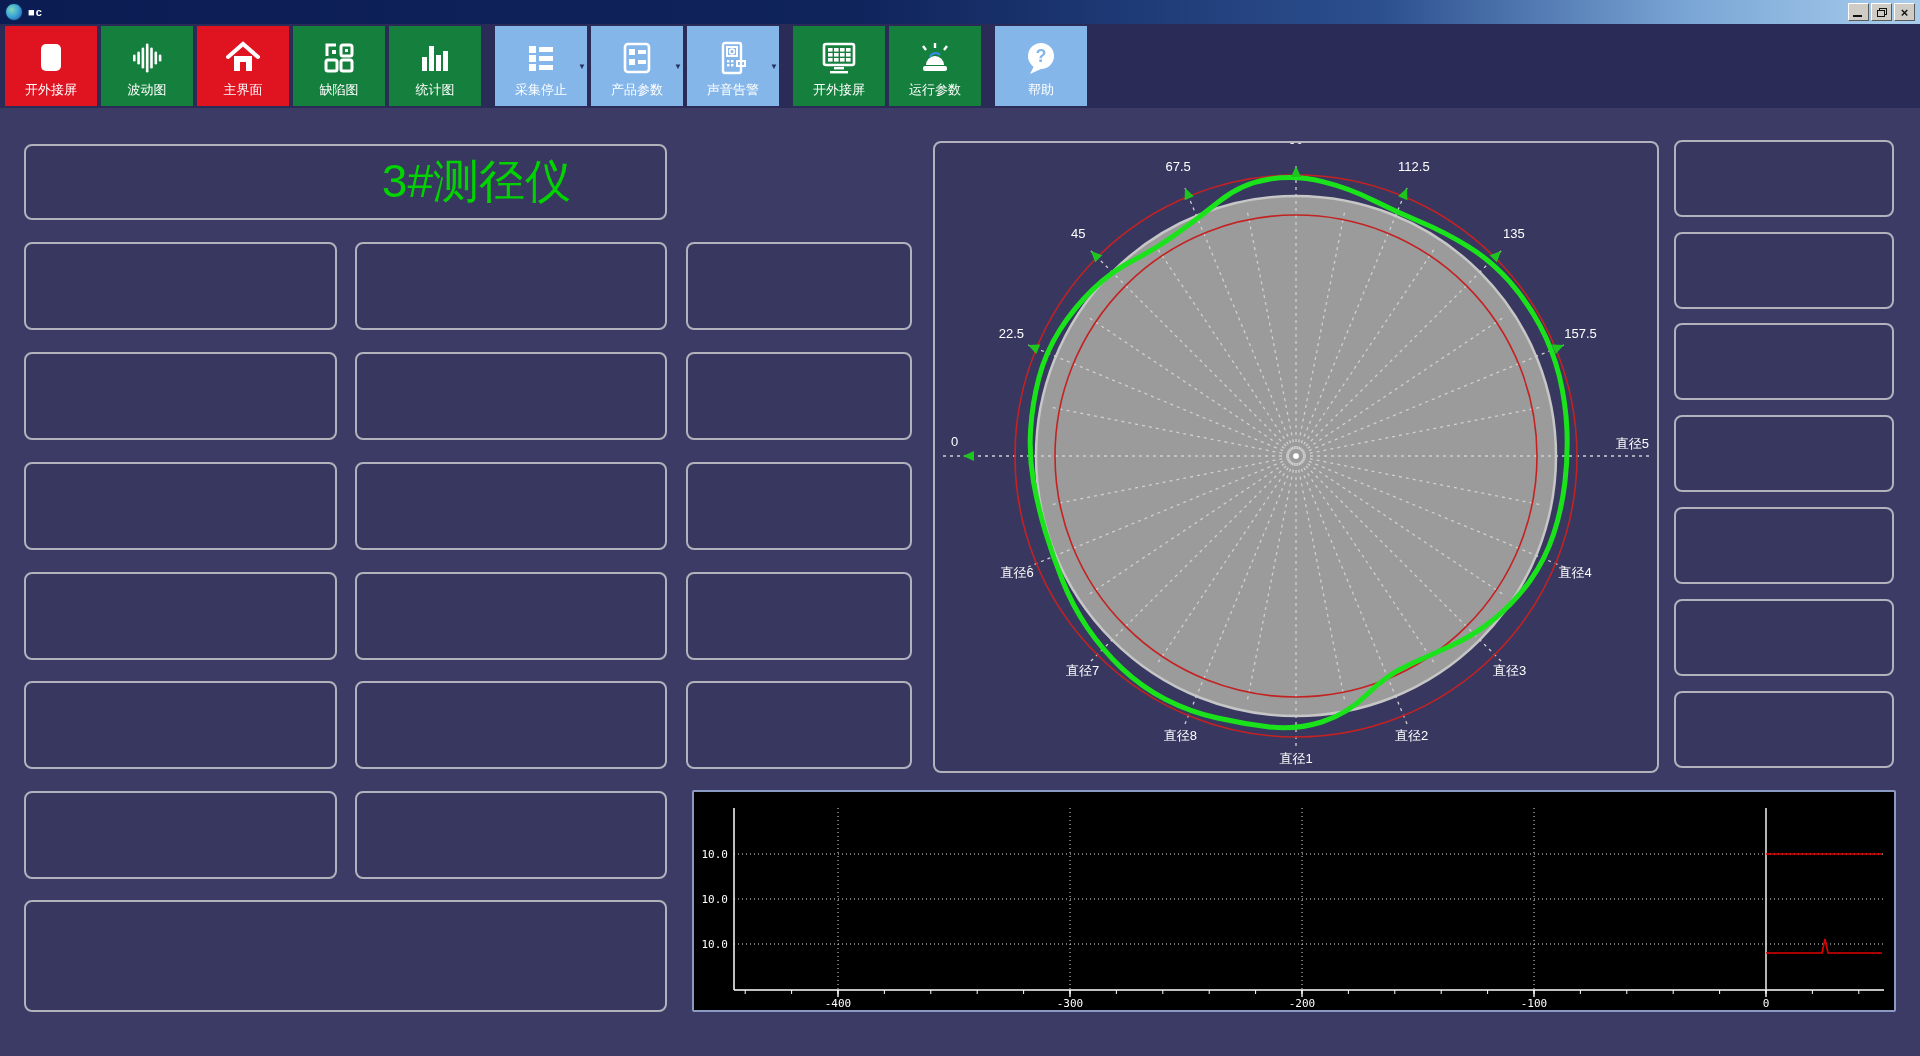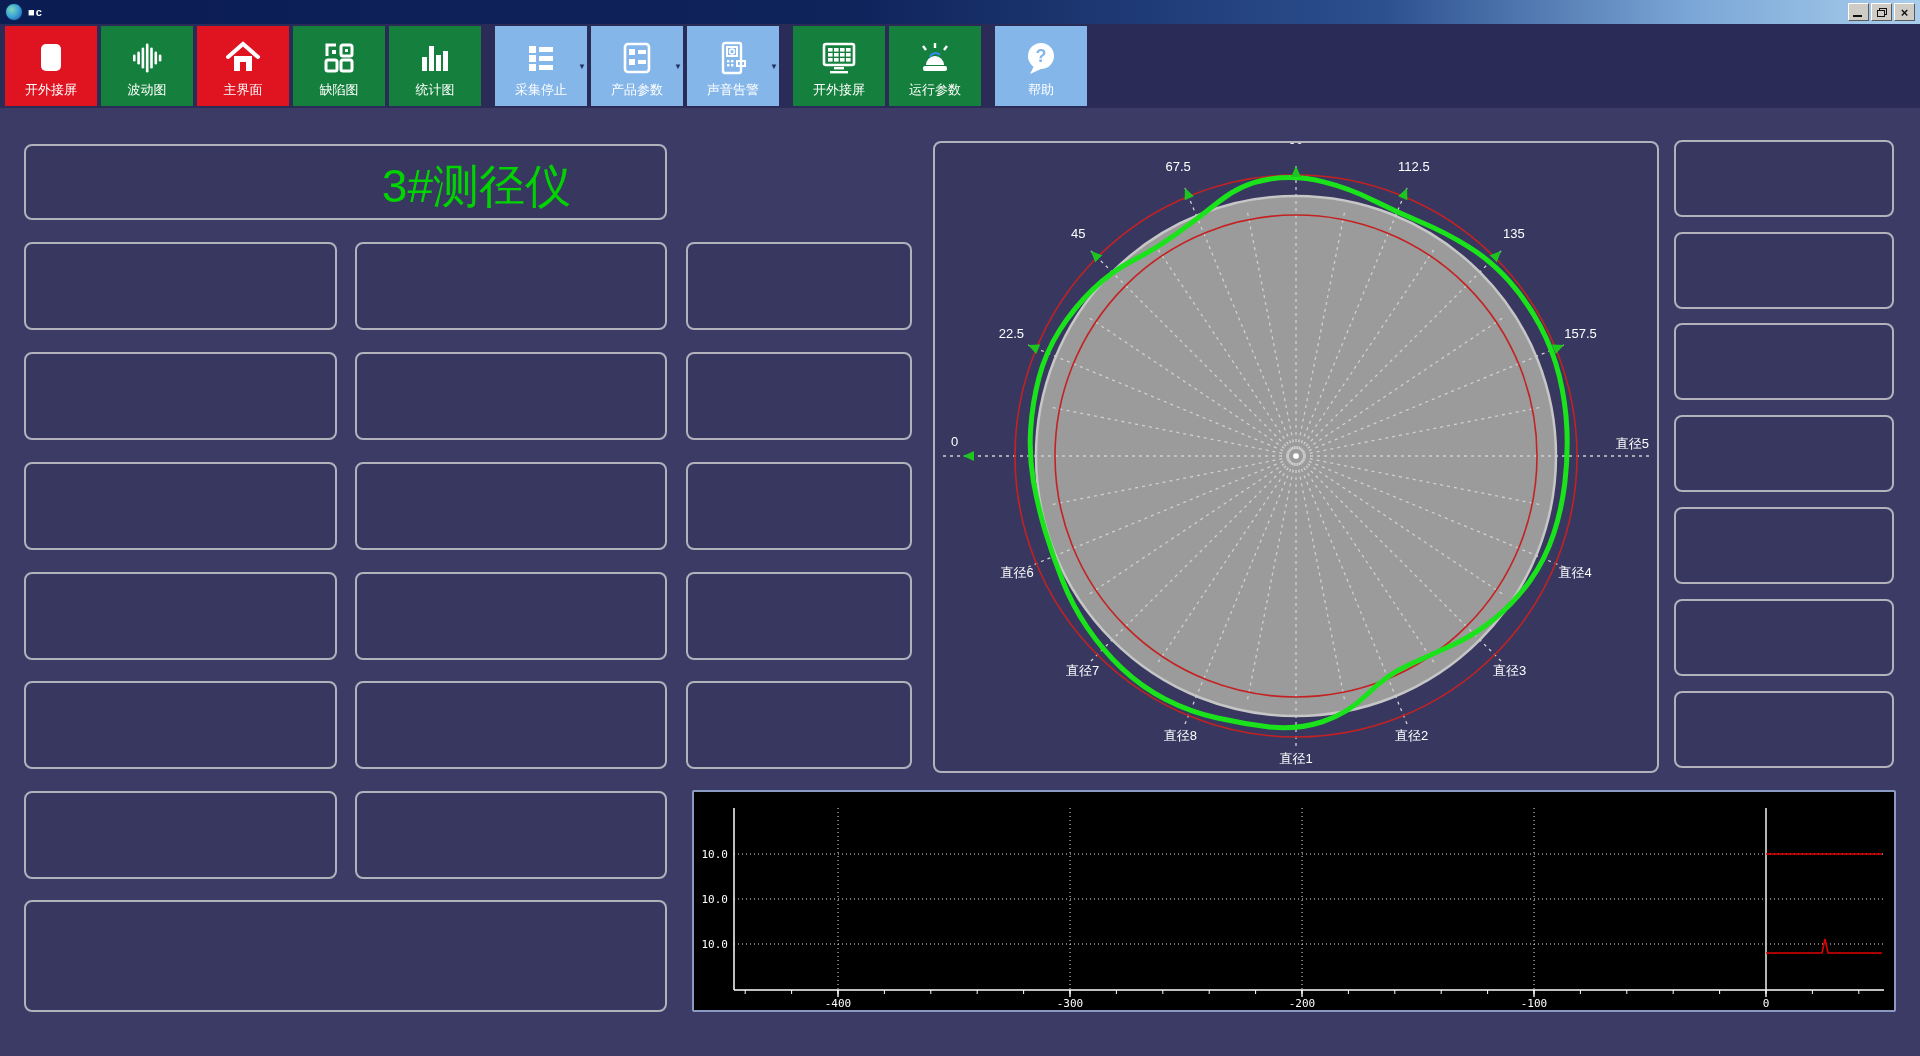--- a/index.html
+++ b/index.html
@@ -66,21 +66,21 @@
   .c-green{color:#00d300;}
   .c-yellow{color:#f0b400;}
   .c-red{color:#e60000;}
   
   .rbox .metric-label{font-size:13px;padding:5px 0 0 9px;}
   .rbox .metric-value{margin-top:8px;}
   .rbox.vsmall .metric-value{font-size:15px;margin-top:12px;}
   .rbox.vmed .metric-value{font-size:21px;}
   .rbox.vlarge .metric-value{font-size:26px;margin-top:6px;}
   
-  .gauge-title-box{display:flex;align-items:flex-end;justify-content:flex-end;padding-right:94px;}
+  .gauge-title-box{display:flex;align-items:center;justify-content:flex-end;padding-right:94px;}
   .gauge-title{color:#00d300;font-size:46px;}
   
   .alarm-value{text-align:center;font-size:35px;margin-top:6px;}
   
   .polar-panel{overflow:hidden;}
   .trend-panel{
     position:absolute;left:692px;top:790px;width:1204px;height:222px;
     background:#000;border:2px solid #8a9ac2;box-sizing:border-box;border-radius:2px;
   }
 </style>

